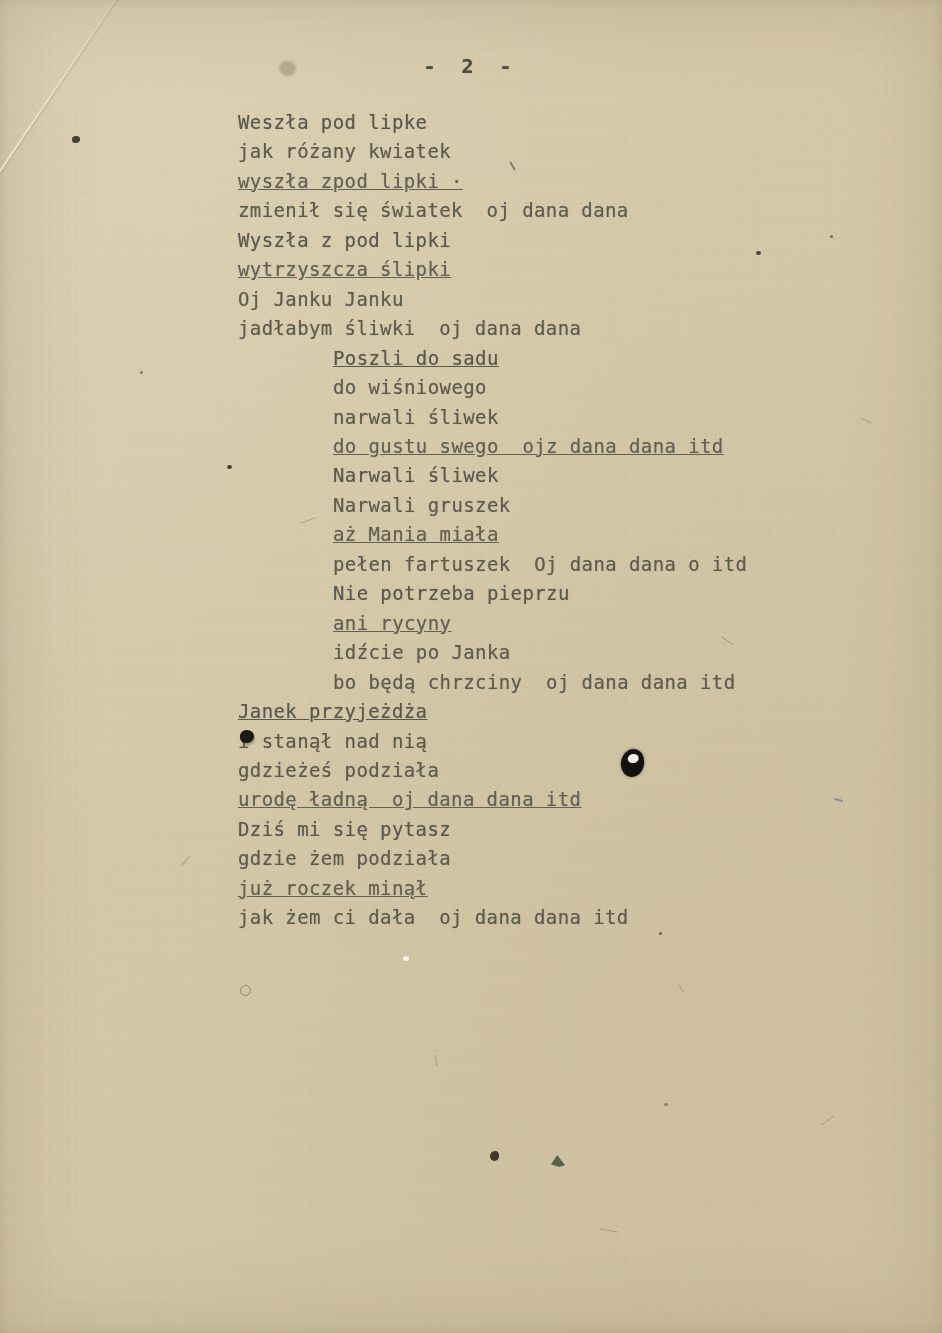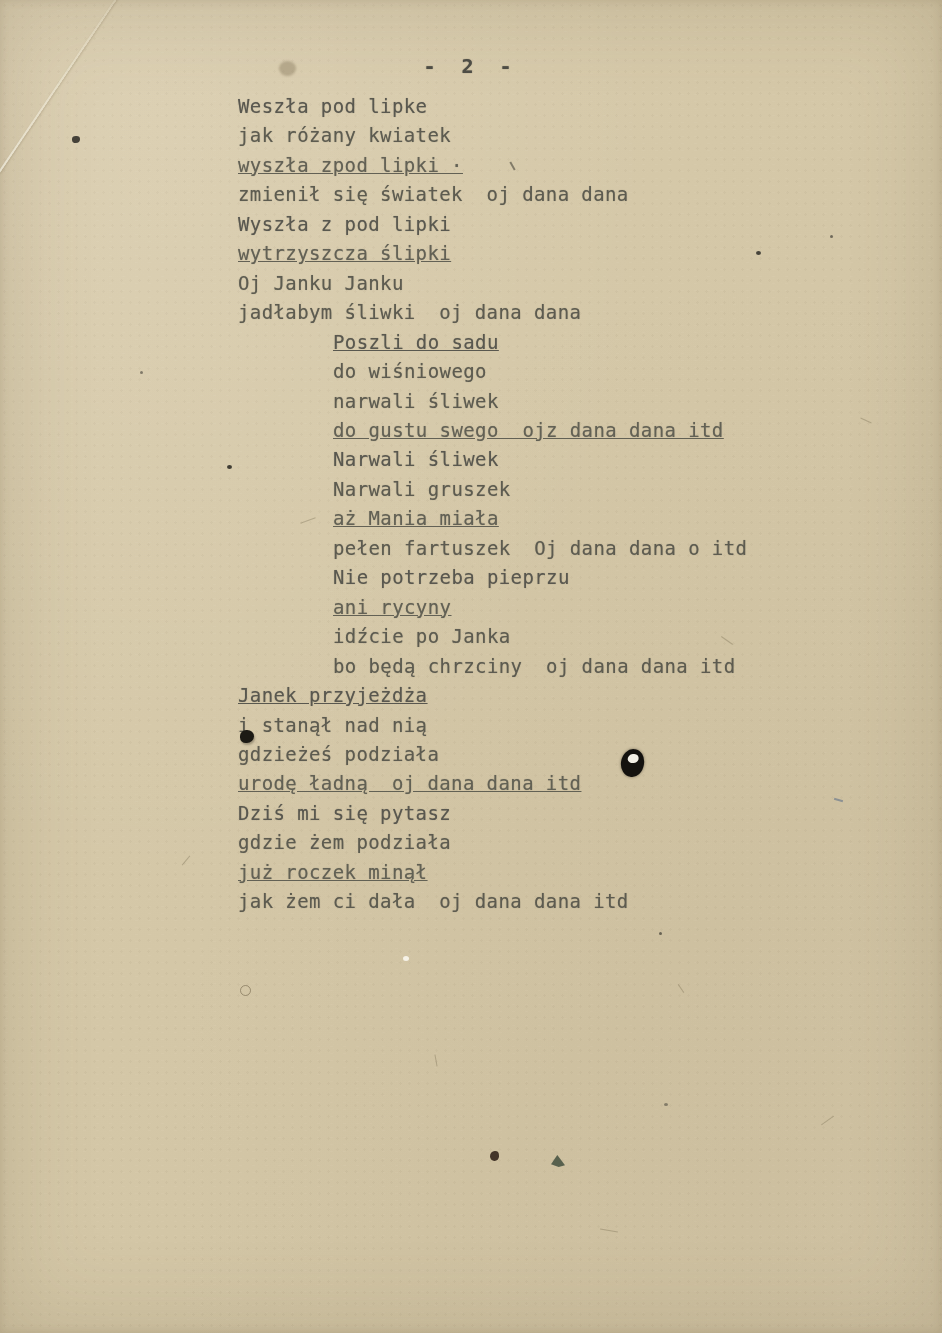--- a/index.html
+++ b/index.html
@@ -21,21 +21,21 @@
   .pageno {
     position:absolute; top:54px; left:0; width:100%;
     text-align:center;
     font-size:20px; font-weight:bold;
     letter-spacing:7px;
     color:#4e4d45;
     text-shadow:0 0 1px rgba(78,77,69,0.7);
     white-space:pre;
   }
   .poem {
-    position:absolute; left:238px; top:92px;
+    position:absolute; left:238px; top:108px;
     font-size:19px; line-height:29.45px;
     letter-spacing:0.4px;
     color:#56554b;
     text-shadow:0 0 1px rgba(86,85,75,0.55);
     white-space:pre;
     opacity:0.94;
   }
   .poem .line { min-height:29.45px; }
   .poem .line.indent { padding-left:95px; }
   .poem .line:nth-child(3n) { color:#5c5b50;text-decoration:underline; }

